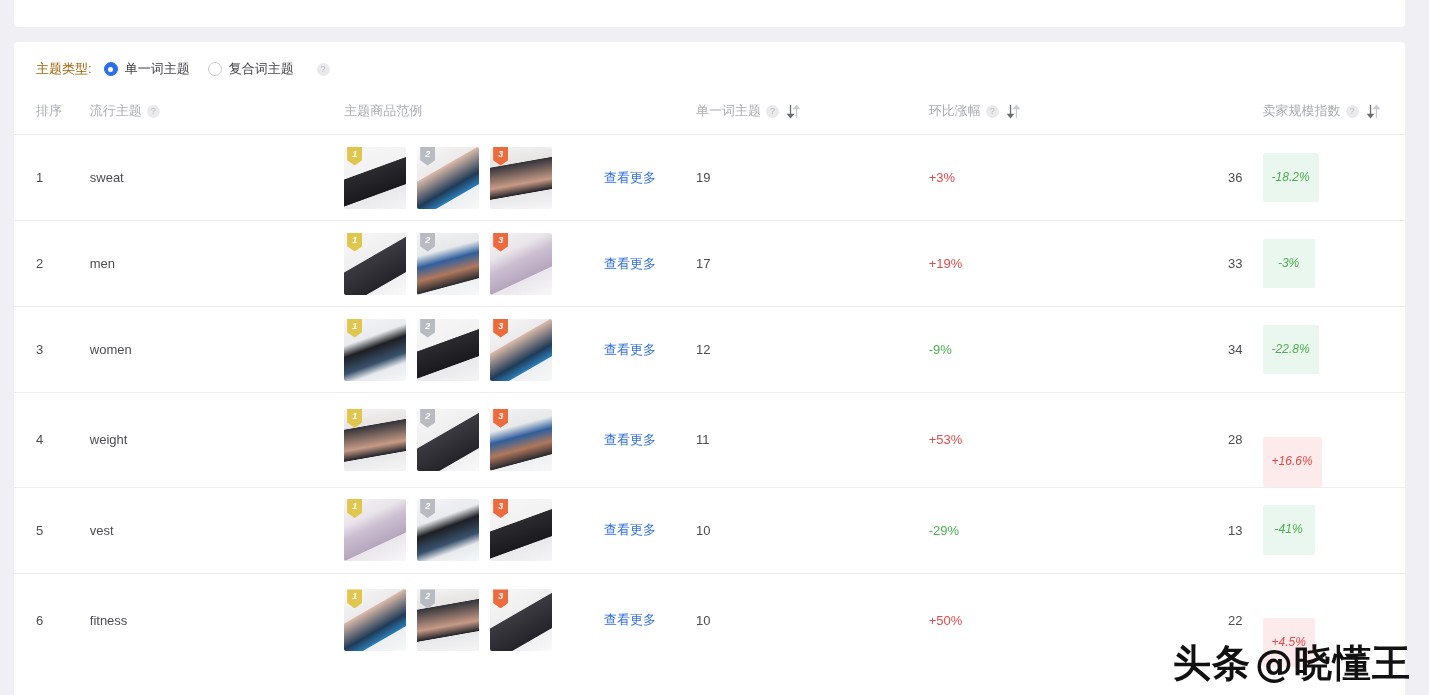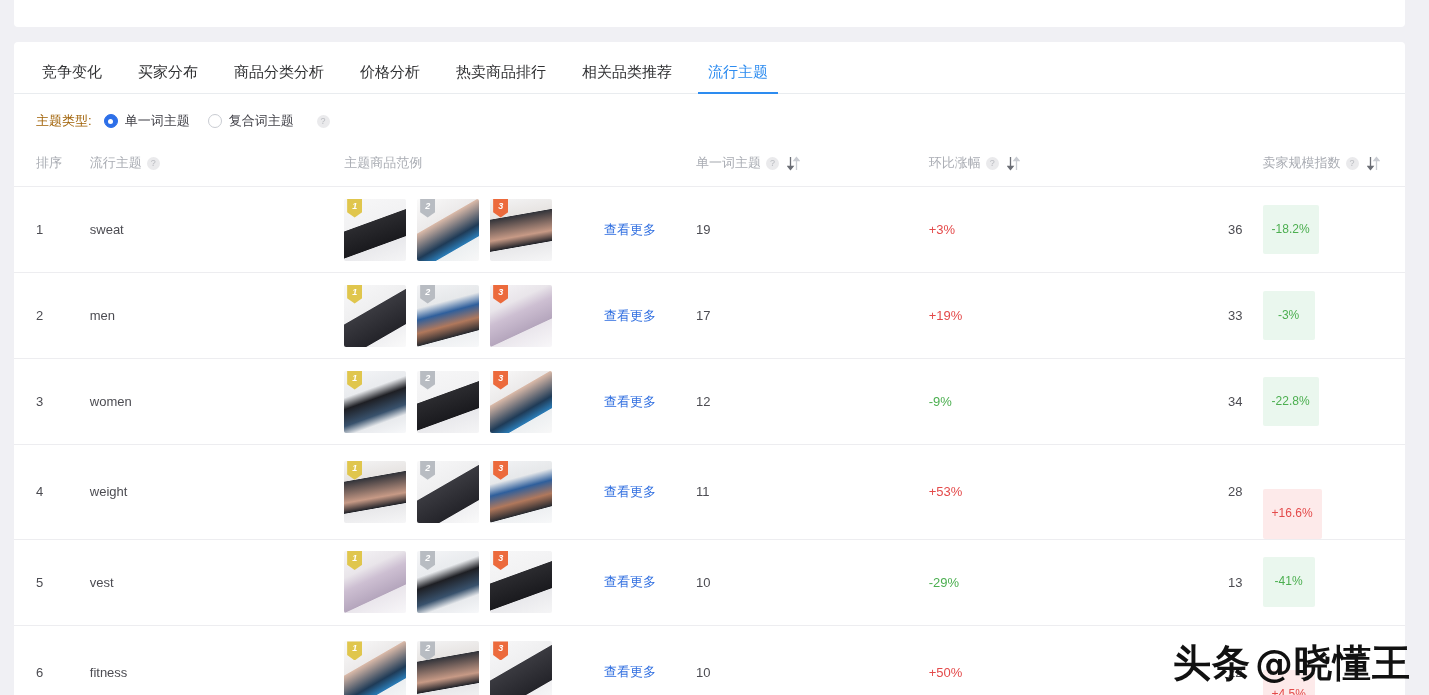--- a/index.html
+++ b/index.html
@@ -135,21 +135,21 @@
 
   .more-link { color: #2f6ee0; cursor: pointer; font-size: 13px; }
 
   .growth-up   { color: #e44a4a; }
   .growth-down { color: #4caf50; }
 
   .badge {
     display: inline-block;
     padding: 17px 9px; border-radius: 2px;
     font-size: 12px; line-height: 1.3;
-    min-width: 52px; text-align: center;
+    min-width: 52px; text-align: center; font-style: italic;
   }
   .badge-down { background: #eaf7ee; color: #4caf50; }
   .badge-up   { background: #fdeaea; color: #e44a4a; margin-top: 44px; }
 
   
   .watermark {
     position: absolute; right: 18px; bottom: 6px;
     display: flex; align-items: center; gap: 4px;
     font-size: 38px; font-weight: bold;
     color: #111; letter-spacing: 1px;
@@ -159,29 +159,20 @@
 </style>
 </head>
 <body>
 
 <div class="page">
 
   <div class="top-card"></div>
 
   <div class="card">
 
-    <div class="tabs" id="tabbar">
-        <div class="tab">竞争变化</div>
-        <div class="tab">买家分布</div>
-        <div class="tab">商品分类分析</div>
-        <div class="tab">价格分析</div>
-        <div class="tab">热卖商品排行</div>
-        <div class="tab">相关品类推荐</div>
-        <div class="tab active">流行主题</div>
-      </div>
 
     <div class="filter-bar">
       <span class="filter-label">主题类型:</span>
       <div id="radiogroup" style="display:flex;align-items:center;">
           <div class="radio-opt sel">
             <span class="radio-dot"></span>
             <span>单一词主题</span>
           </div>
           <div class="radio-opt">
             <span class="radio-dot"></span>

